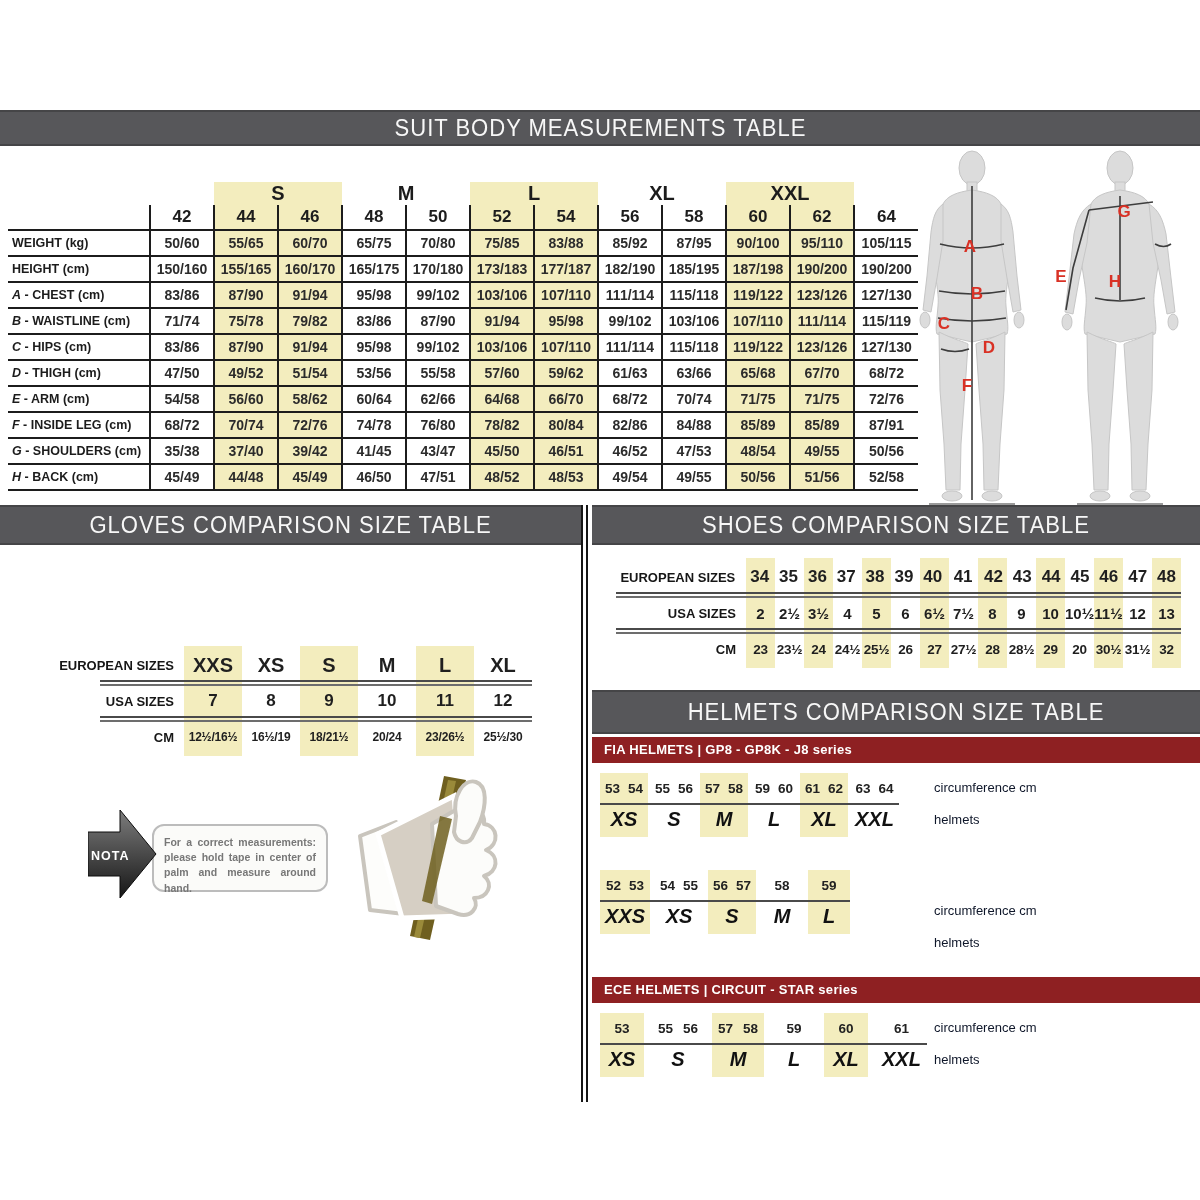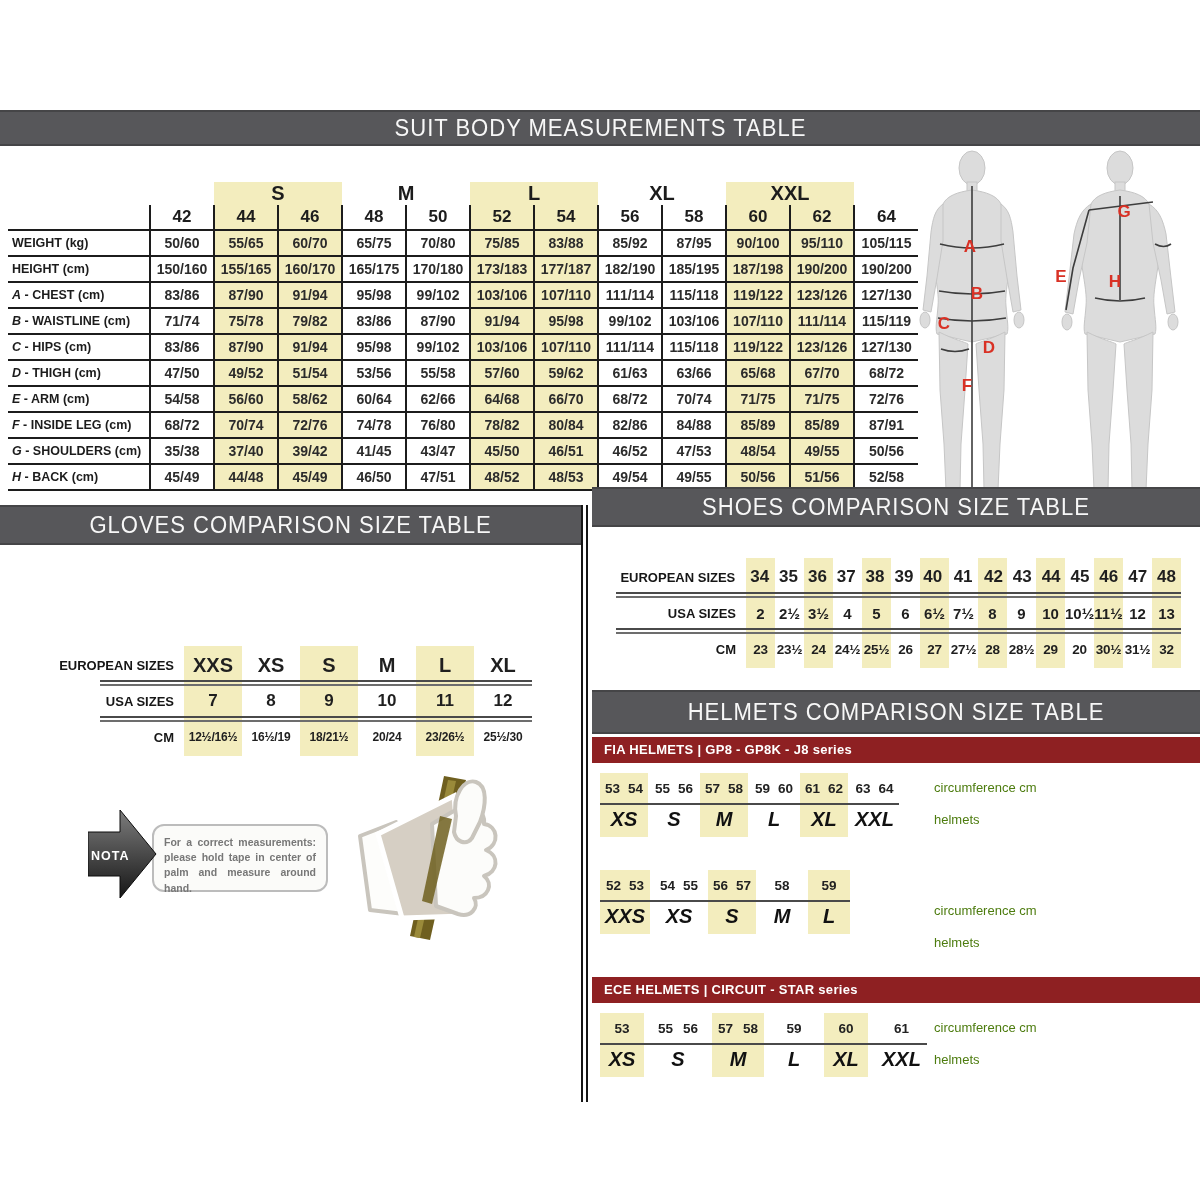--- a/index.html
+++ b/index.html
@@ -6,21 +6,21 @@
   .canvas{position:relative;width:1200px;height:1200px;background:#fff;overflow:hidden;
           font-family:"Liberation Sans",sans-serif;color:#1c1c1c;}
 
   
   .bar{position:absolute;background:var(--c-bar,#57575a);color:#f7f7f7;
        display:flex;align-items:center;justify-content:center;
        border-top:2px solid #454547;border-bottom:2px solid #454547;box-sizing:border-box;}
   .bar span{font-size:23px;letter-spacing:1px;white-space:nowrap;transform:scaleX(.96);}
   #suit-bar{left:0;top:110px;width:1200px;height:36px;}
   #gloves-bar{left:0;top:505px;width:581px;height:40px;}
-  #shoes-bar{left:592px;top:487px;width:608px;height:40px;}
+  #shoes-bar{left:592px;top:505px;width:608px;height:40px;}
   #helmets-bar{left:592px;top:690px;width:608px;height:44px;}
 
   
   #divider{position:absolute;left:581px;top:505px;width:7px;height:597px;box-sizing:border-box;
            border-left:2px solid #161616;border-right:2px solid #161616;}
 
   
   #suit-table{position:absolute;left:8px;top:182px;width:910px;border-collapse:collapse;table-layout:fixed;}
   #suit-table td{padding:0;height:24px;vertical-align:middle;}
   #suit-table col.c-lbl{width:142px;}
@@ -64,21 +64,21 @@
   .hbar{height:26px;background:var(--c-red,#8e2022);color:#fff;font-size:13px;font-weight:bold;
         line-height:26px;padding-left:12px;letter-spacing:.3px;}
   .hbody{margin-top:10px;padding-left:8px;}
   .hgroups{display:inline-flex;position:relative;align-items:stretch;}
   .hgroup{display:flex;flex-direction:column;align-items:center;box-sizing:border-box;}
   .hgroup.hl{background:var(--c-hl,#f3edbe);}
   .circ-row{display:flex;align-items:center;height:30px;}
   .circ-row span{display:inline-block;text-align:center;font-weight:bold;font-size:13.5px;color:#222;}
   .size-letter{height:34px;line-height:32px;font-size:20px;font-weight:bold;font-style:italic;color:#111;}
   .hrule{position:absolute;left:0;right:0;top:30px;height:2px;background:#4a4a4a;z-index:2;}
-  .hlabels{position:absolute;left:342px;top:36px;font-size:13px;color:#4d7c0f;}
+  .hlabels{position:absolute;left:342px;top:36px;font-size:13px;color:#0f172a;}
   .hlab-circ{height:30px;line-height:30px;}
   .hlab-helm{height:34px;line-height:34px;}
 
   
   #figures{position:absolute;left:915px;top:148px;}
   .mbody{fill:#dcdcdc;stroke:#c6c6c6;stroke-width:1;}
   .mline{fill:none;stroke:#3d3d3d;stroke-width:1.6;}
   .mfloor{stroke:#9a9a9a;stroke-width:2;}
   .mletter{fill:var(--c-letter,#d93125);font-family:"Liberation Sans",sans-serif;
            font-weight:bold;font-size:17px;text-anchor:middle;}

